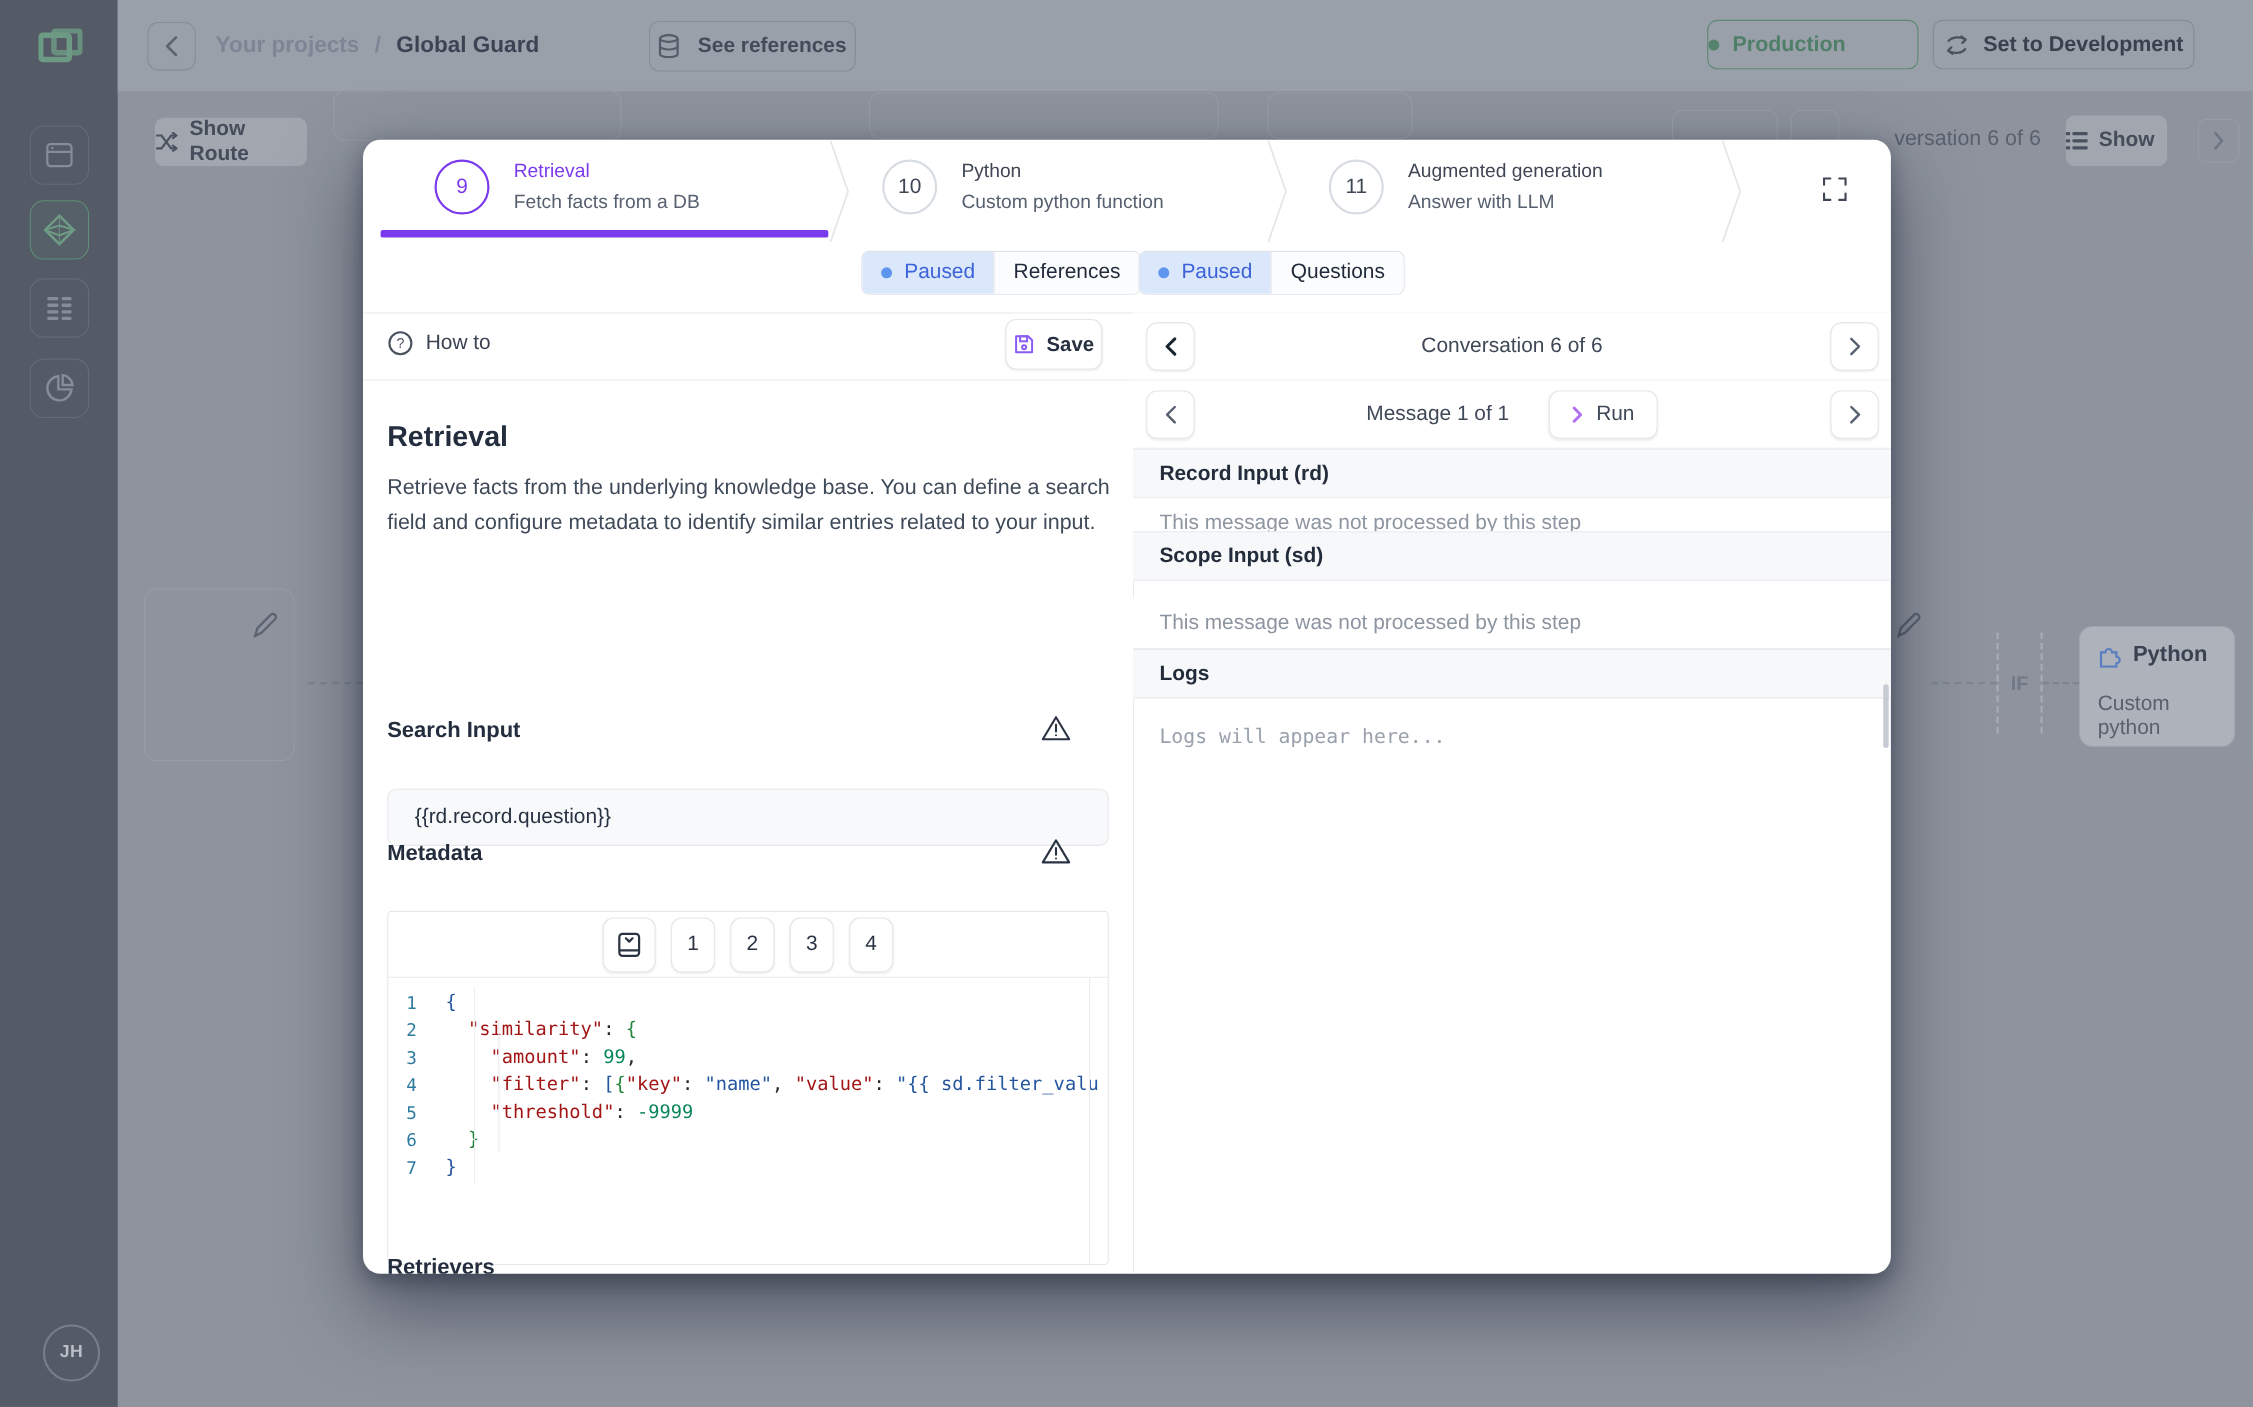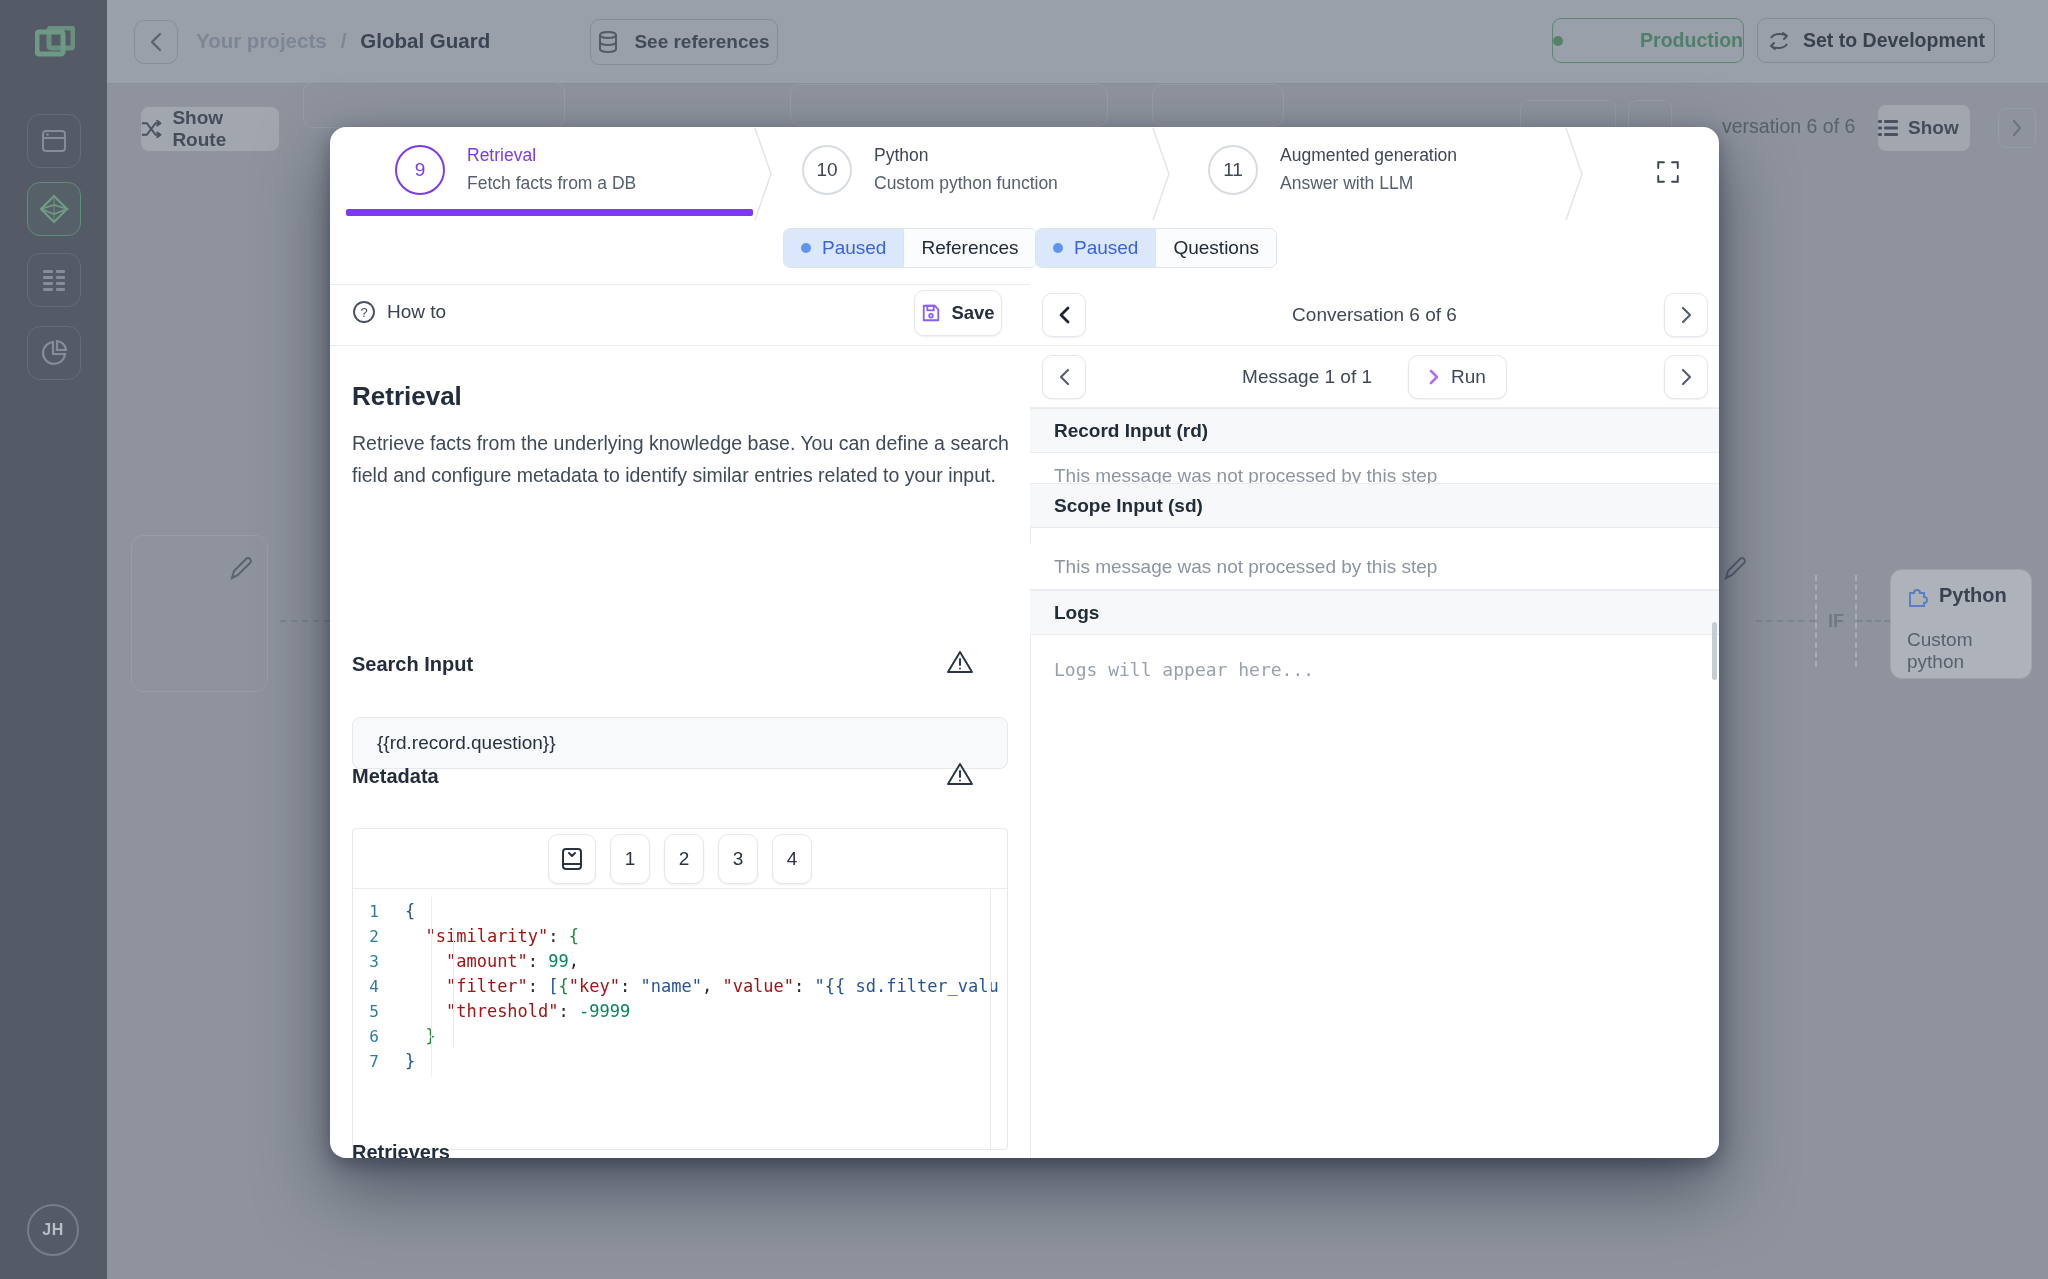--- a/index.html
+++ b/index.html
@@ -10,24 +10,24 @@
 
   
   #sidebar { left:0; top:0; width:107px; height:1279px; background:#545a66; z-index:1; }
   .side-tile { position:absolute; left:27px; width:54px; height:54px; border:1.5px solid #656b78; border-radius:13px; display:flex; align-items:center; justify-content:center; }
   .side-tile.active { border-color:#5e8e76; background:rgba(110,154,132,0.10); }
   #topbar { left:107px; top:0; width:1941px; height:84px; background:#9aa0a9; border-bottom:1px solid #8b919b; z-index:1; }
   .ghost-btn { border:1px solid #8f949e; background:#a2a7af; border-radius:9px; display:flex; align-items:center; justify-content:flex-start; gap:10px; color:#454d5b; font-weight:600; font-size:19px; }
   .ghost-outline { border:1.5px solid #989da8; border-radius:10px; background:transparent; }
   .crumb { font-size:20.5px; font-weight:600; color:#7e8594; }
   .crumb.dark { color:#3c4454; font-weight:700; }
-  .pill-prod { border:1.5px solid #5c8872; border-radius:9px; display:flex; align-items:center; justify-content:space-between; gap:12px; color:#4f7f68; font-weight:600; font-size:19.5px; }
+  .pill-prod { border:1.5px solid #5c8872; border-radius:9px; display:flex; align-items:center; justify-content:flex-start; gap:12px; color:#4f7f68; font-weight:600; font-size:19.5px; }
   .dot9 { width:10px; height:10px; border-radius:50%; background:#55826b; }
   .dash-h { border-top:2px dashed #7e8591; height:0; }
-  #avatar-jh { left:27px; top:1204px; width:52px; height:52px; border-radius:50%; border:2px solid #767d8b; display:flex; align-items:center; justify-content:center; color:#b9bec9; font-size:16px; font-weight:700; letter-spacing:.5px; z-index:1; }
+  #avatar-jh { left:39px; top:1204px; width:52px; height:52px; border-radius:50%; border:2px solid #767d8b; display:flex; align-items:center; justify-content:center; color:#b9bec9; font-size:16px; font-weight:700; letter-spacing:.5px; z-index:1; }
 
   
   #ghost-python { left:1890px; top:569px; width:142px; height:110px; background:#aeb2ba; border:1px solid #9fa4ad; border-radius:12px; z-index:1; padding:14px 0 0 16px; }
   #ghost-if { left:1815px; top:575px; width:42px; height:92px; border-left:2px dashed #a7acb5; border-right:2px dashed #a7acb5; display:flex; align-items:center; justify-content:center; color:#717886; font-weight:700; font-size:18px; z-index:1; }
 
   
   #modal { left:330px; top:127px; width:1389px; height:1031px; background:#ffffff; border-radius:16px; box-shadow:0 30px 70px rgba(15,23,42,.5), 0 6px 18px rgba(15,23,42,.35); z-index:10; overflow:hidden; }
   .m { position:absolute; }
 
   

